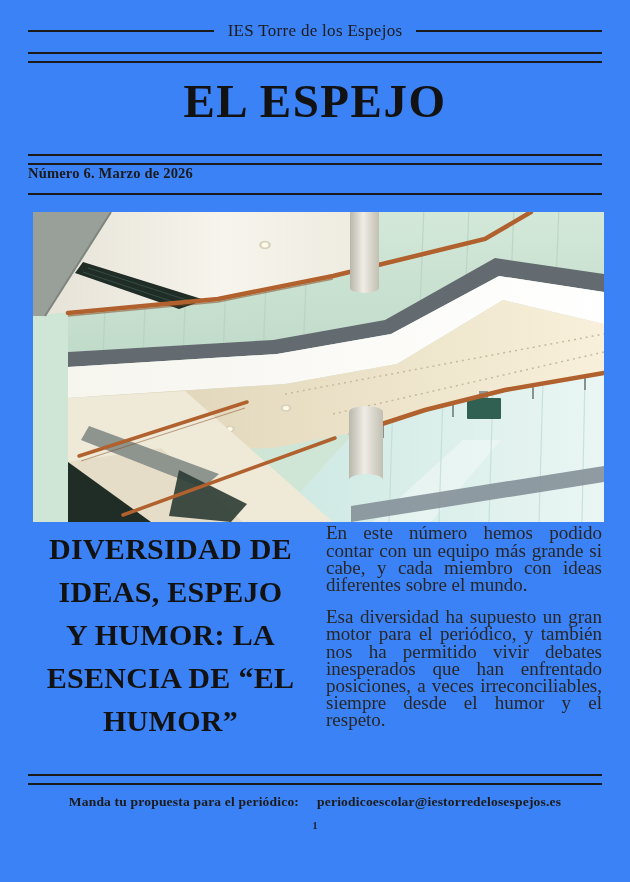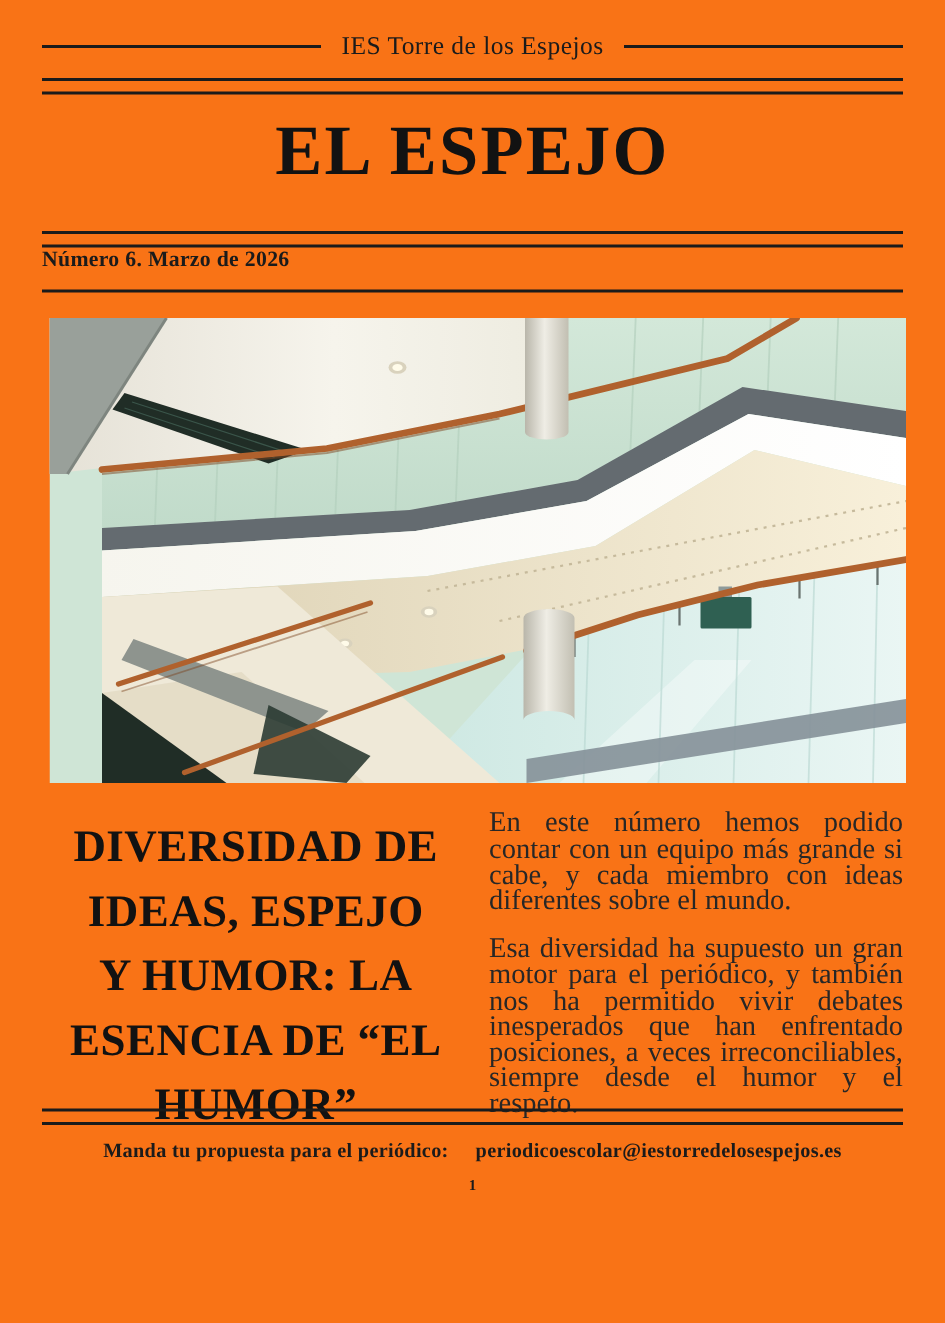--- a/index.html
+++ b/index.html
@@ -1,21 +1,21 @@
 <!DOCTYPE html>
 <html><head>
 <meta charset="utf-8">
 <style>
   html,body{margin:0;padding:0;}
   body{background:#fcf5e8;}
   .page{
     position:relative;
     width:630px;height:882px;
     margin:0 auto;
-    background:#f97316;
+    background:#3b82f6;
     box-sizing:border-box;
     padding:0 28px;
     font-family:"Liberation Serif","DejaVu Serif",serif;
     color:#1b1b1b;
     overflow:hidden;
   }
   
   .masthead-top{
     margin-top:21px;
     display:flex;align-items:center;gap:14px;
@@ -37,42 +37,42 @@
   }
   .issue-line{
     margin-top:0;
     font-size:14.5px;
     font-weight:bold;
     letter-spacing:.2px;
   }
   
   .photo{margin:17px 0 0 5px;width:571px;height:310px;line-height:0;}
   
-  .article{display:flex;gap:13px;margin-top:16px;}
+  .article{display:flex;gap:13px;}
   .headline-col{
     width:285px;flex:none;
     text-align:center;
     font-weight:bold;
     font-size:30px;
     line-height:43px;
     padding-top:5px;
     color:#121212;
     letter-spacing:.3px;
   }
   .body-col{
     flex:1;
     font-size:19px;
     line-height:17.2px;
     text-align:justify;
     color:#272727;
     padding-top:2px;
   }
   .body-col p{margin:0 0 15px 0;}
   
-  .footer{position:absolute;left:28px;right:28px;top:739px;}
+  .footer{position:absolute;left:28px;right:28px;top:774px;}
   .cta{
     margin-top:9px;
     display:flex;justify-content:center;gap:18px;
     font-weight:bold;font-size:13.5px;letter-spacing:.2px;
     white-space:nowrap;
   }
   .email{text-decoration:none;color:#1b1b1b;}
   .page-num{margin-top:10px;text-align:center;font-size:10px;font-weight:bold;}
 </style>
 </head>

